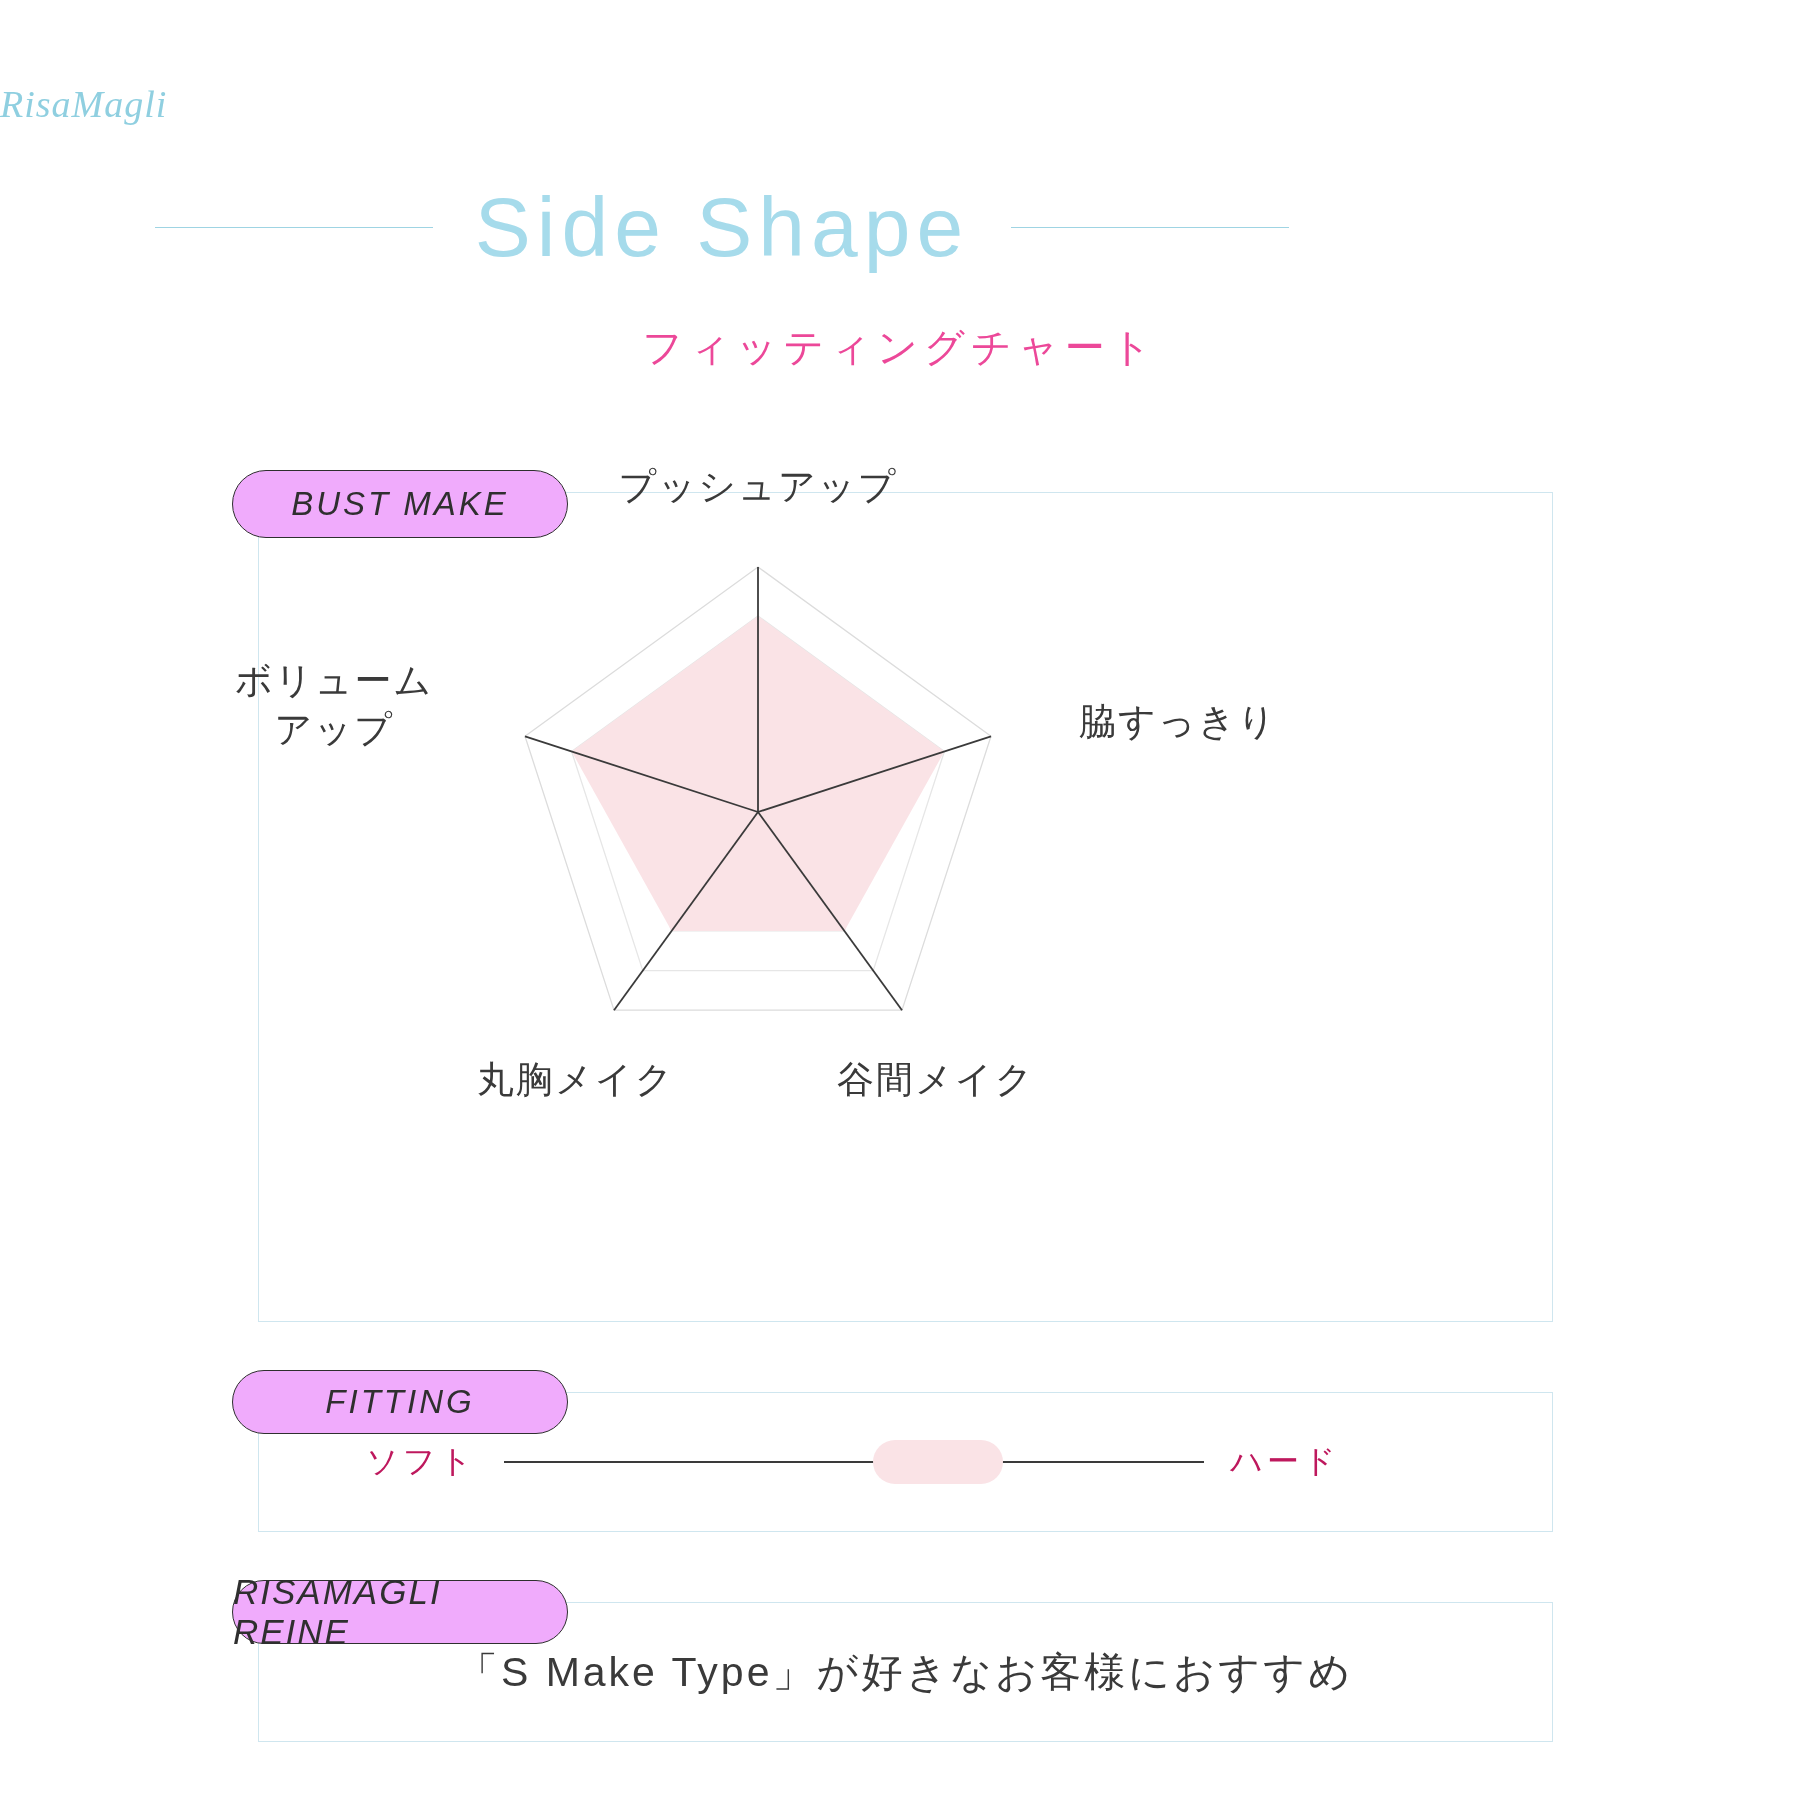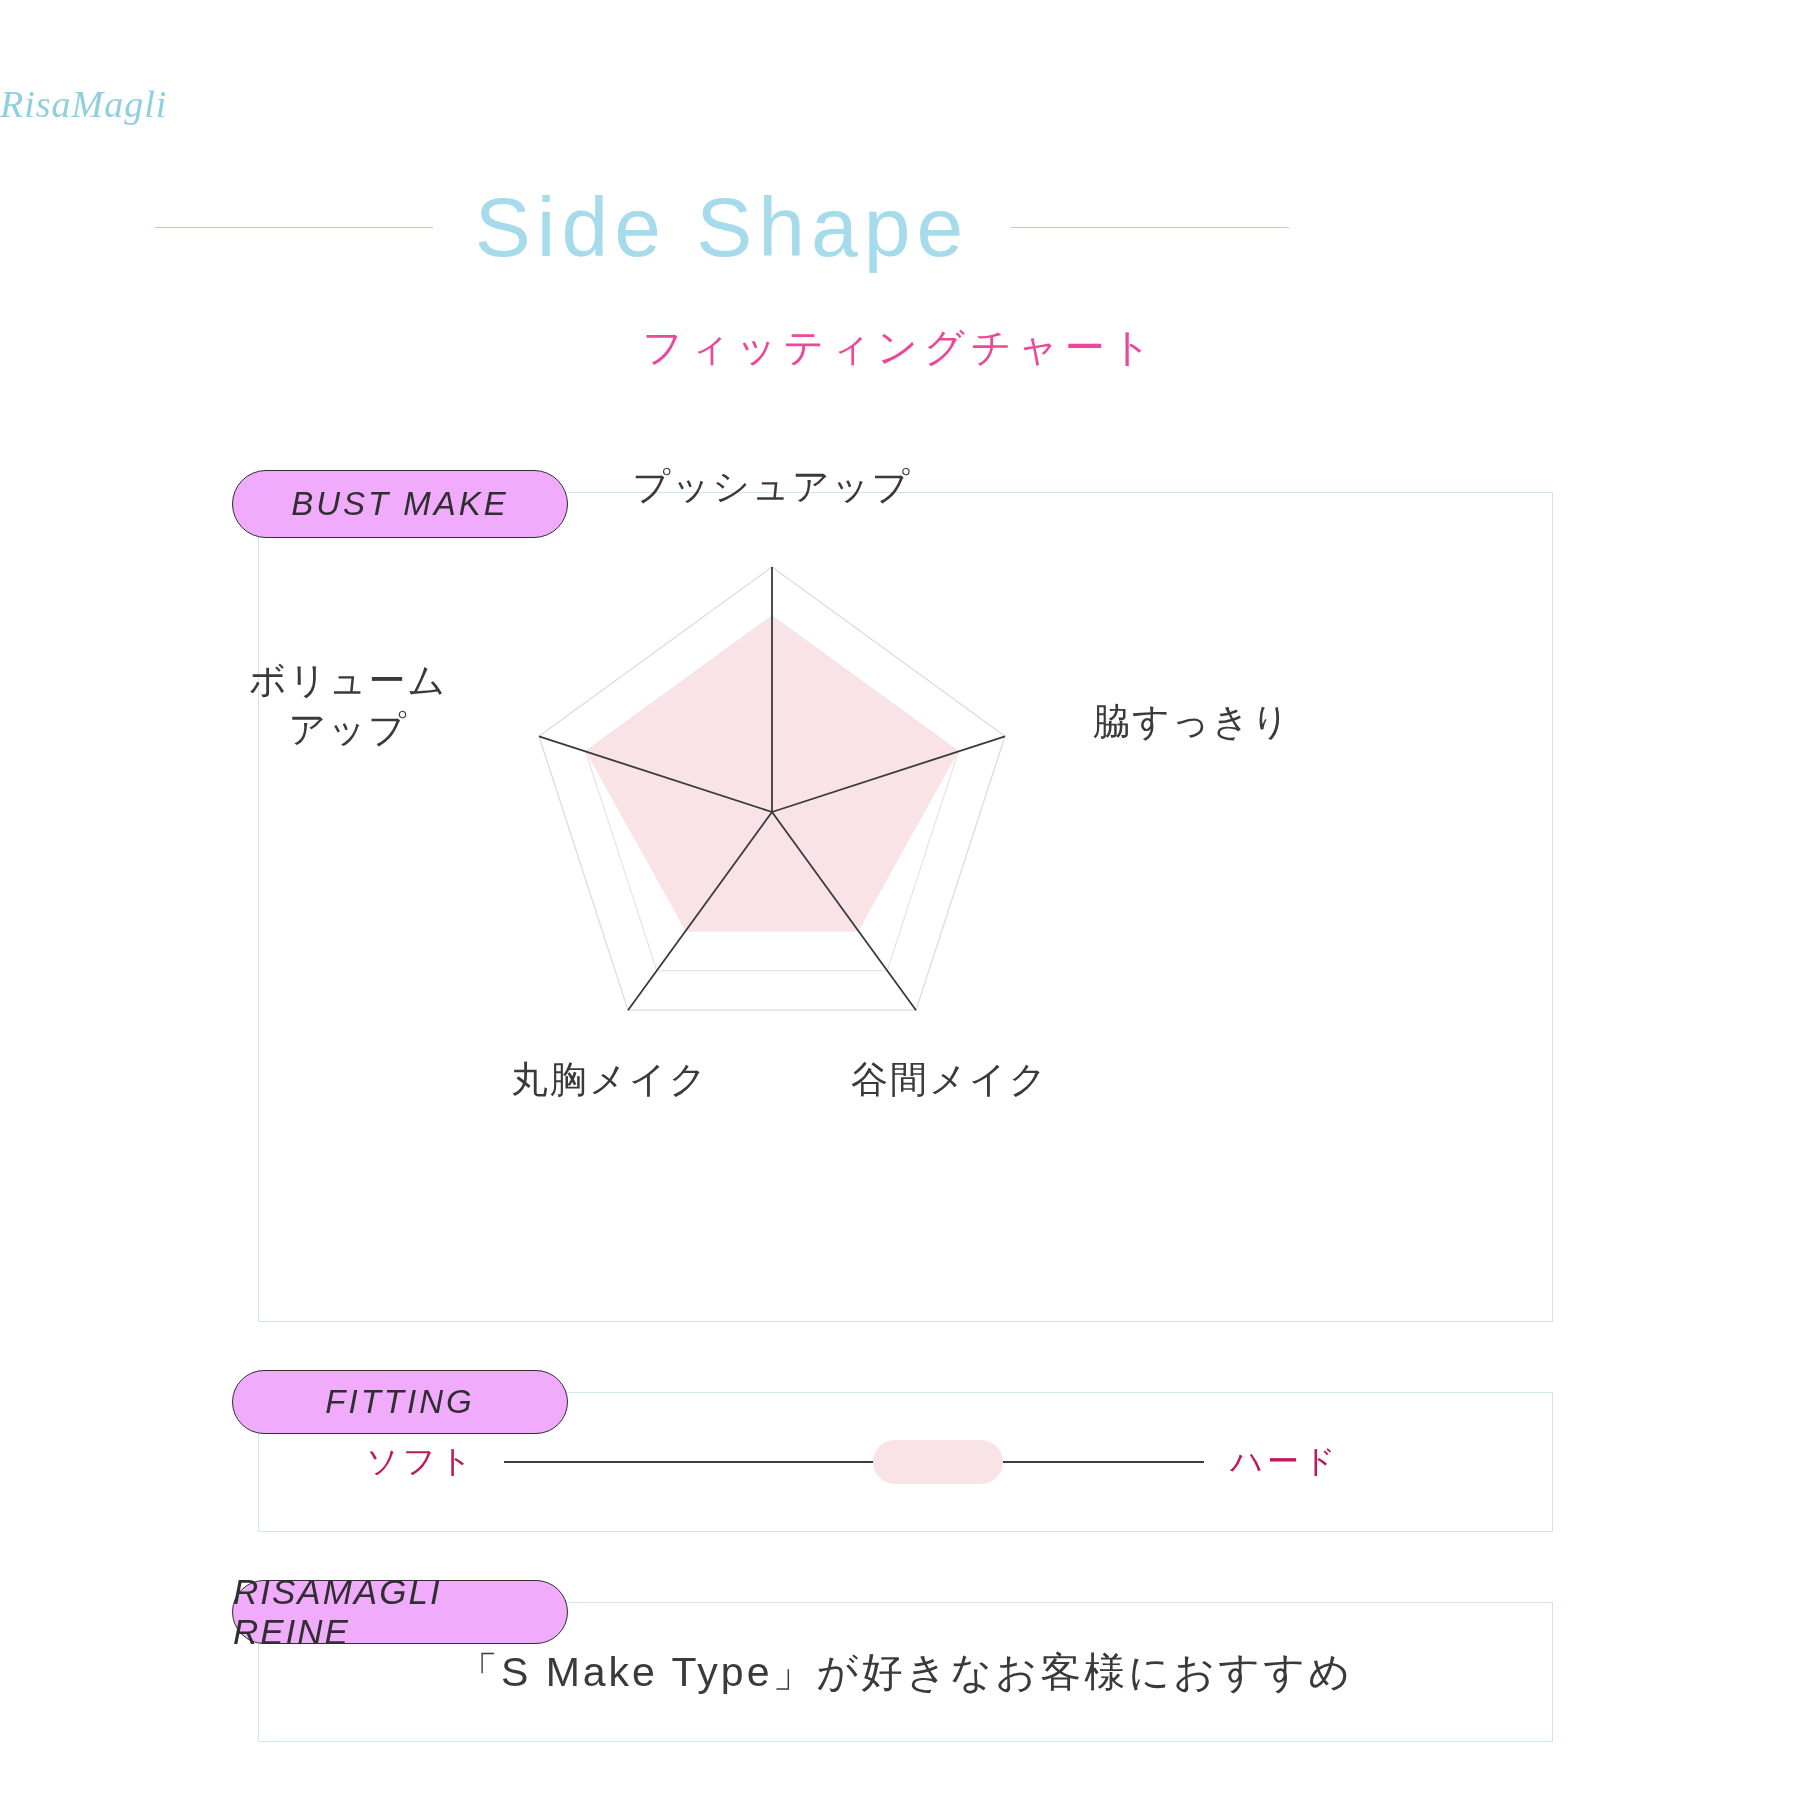--- a/index.html
+++ b/index.html
@@ -97,21 +97,21 @@
   
   .mask {
     position: absolute;
     background: #ffffff;
     z-index: 3;
   }
 
   
   #radar-wrap {
     position: absolute;
-    left: 272px;
+    left: 258px;
     top: 492px;
     width: 1295px;
     height: 830px;
   }
   #radar-svg { display: block; }
 
   .axis-label {
     position: absolute;
     font-size: 37px;
     color: #3a3a3a;
@@ -215,21 +215,21 @@
         <line x1="500" y1="320" x2="733.0" y2="244.3" stroke="#3a3a3a"></line>
         <line x1="500" y1="320" x2="644.0" y2="518.2" stroke="#3a3a3a"></line>
         <line x1="500" y1="320" x2="356.0" y2="518.2" stroke="#3a3a3a"></line>
         <line x1="500" y1="320" x2="267.0" y2="244.3" stroke="#3a3a3a"></line>
       </g>
   </svg>
 
   <div class="axis-label" id="lab-0" style="left: 360.5px; top: -29.5px; position: absolute;">プッシュアップ</div>
   <div class="axis-label" id="lab-1" style="left: 821.009px; top: 205.791px; position: absolute;">脇すっきり</div>
   <div class="axis-label" id="lab-2" style="left: 579.007px; top: 563.709px; position: absolute;">谷間メイク</div>
-  <div class="axis-label" id="lab-3" style="left: 218.993px; top: 563.709px; position: absolute; margin-left: 20px;">丸胸メイク</div>
+  <div class="axis-label" id="lab-3" style="left: 218.993px; top: 563.709px; position: absolute;">丸胸メイク</div>
   <div class="axis-label" id="lab-4" style="left: -23.0088px; top: 165.291px; position: absolute;">ボリューム<br>アップ</div>
 </div>
 
 <div class="section" id="fitting-section"></div>
 <div class="fit-row">
   <div class="fit-label left">ソフト</div>
   <div class="fit-track-wrap">
     <div class="fit-track"></div>
     <div class="fit-thumb" id="fit-thumb" style="width: 130px; left: 369px;"></div>
   </div>

